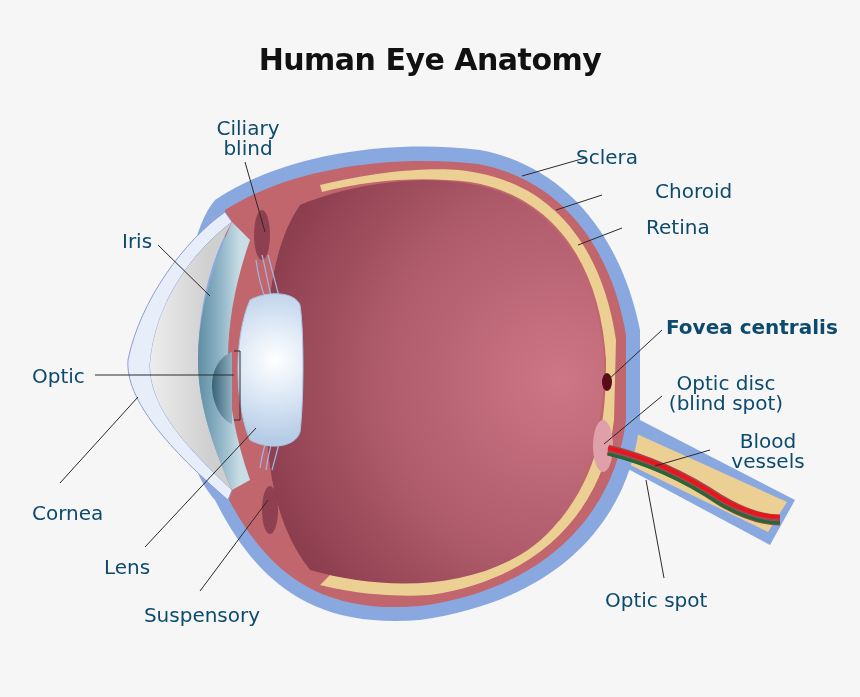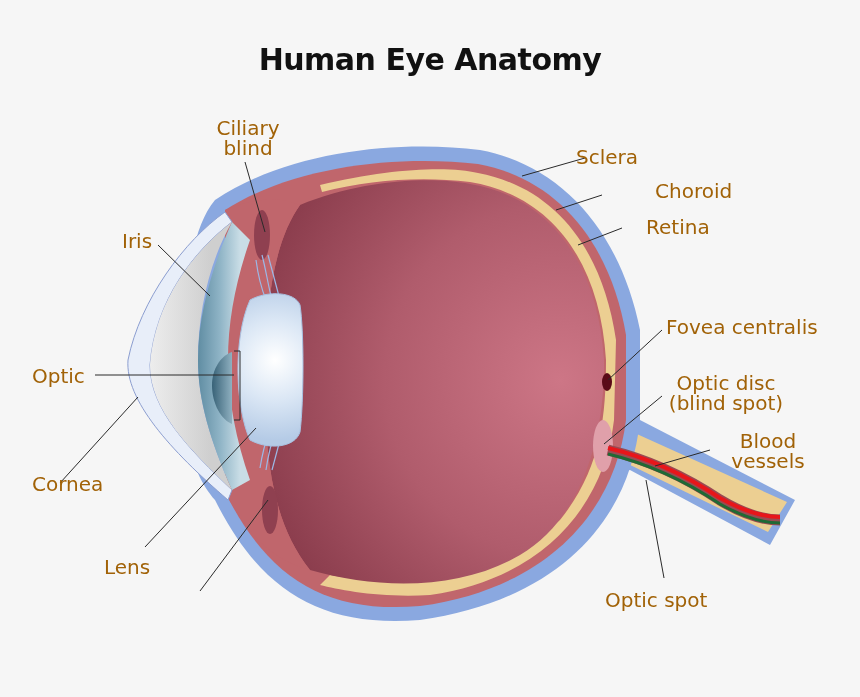--- a/index.html
+++ b/index.html
@@ -1,21 +1,21 @@
 <!DOCTYPE html>
 <html><head>
   <meta charset="utf-8">
   <style>
     html, body { margin: 0; padding: 0; background: #f6f6f6; }
     body { width: 860px; height: 697px; position: relative; overflow: hidden;
            font-family: "DejaVu Sans", "Liberation Sans", sans-serif; color: #111; }
     .title { position: absolute; left: 0; width: 860px; top: 42px; text-align: center;
              font-size: 30px; font-weight: bold; letter-spacing: -0.5px; }
     svg.diagram { position: absolute; left: 0; top: 0; }
-    .label { position: absolute; font-size: 20px; line-height: 20px; color: #a16207; white-space: nowrap; }
+    .label { position: absolute; font-size: 20px; line-height: 20px; color: #0c4a6e; white-space: nowrap; }
     .label.center { text-align: center; }
     .leader { stroke: #2a2a2a; stroke-width: 1; fill: none; }
   </style>
 </head>
 <body>
 
 <div class="title">Human Eye Anatomy</div>
 
 <svg class="diagram" width="860" height="697" viewBox="0 0 860 697">
   <defs>
@@ -102,28 +102,29 @@
   <line class="leader" x1="710" y1="450" x2="655" y2="466"></line>
   <line class="leader" x1="646" y1="480" x2="664" y2="578"></line>
 </svg>
 
 <div class="label center" style="left:210px; top:118px; width:76px;">
   <div>Ciliary</div>
   <div>blind</div>
 </div>
 <div class="label" style="left:122px; top:231px;text-align:right;">Iris</div>
 <div class="label" style="left:32px; top:366px;">Optic</div>
-<div class="label" style="left:32px; top:474px;">Cornea</div>
+<div class="label" style="left:32px; top:503px;">Cornea</div>
 <div class="label" style="left:104px; top:557px;">Lens</div>
 <div class="label center" style="left:138px; top:605px; width:128px;">
+  <div>Suspensory</div>
 </div>
 <div class="label" style="left:576px; top:147px;">Sclera</div>
 <div class="label" style="left:623px; top:181px;margin-left:32px;">Choroid</div>
 <div class="label" style="left:632px; top:217px;margin-left:14px;">Retina</div>
-<div class="label" style="left:666px; top:317px;">Fovea centralis</div>
+<div class="label" style="left:666px; top:317px;font-weight:bold;">Fovea centralis</div>
 <div class="label center" style="left:668px; top:373px; width:116px;">
   <div>Optic disc</div>
   <div>(blind spot)</div>
 </div>
 <div class="label center" style="left:730px; top:431px; width:76px;">
   <div>Blood</div>
   <div>vessels</div>
 </div>
 <div class="label" style="left:605px; top:590px;">Optic spot</div>
 

